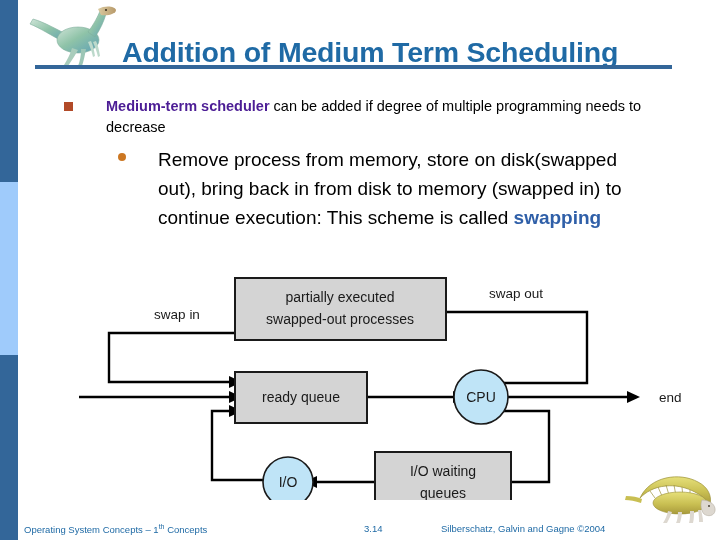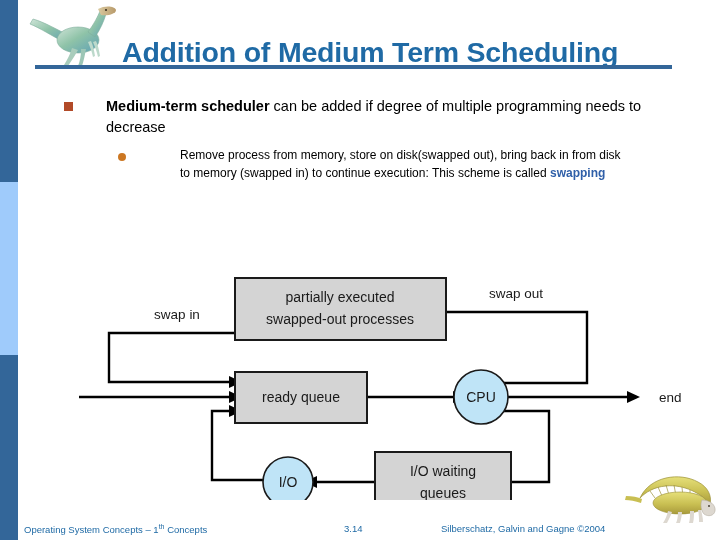--- a/index.html
+++ b/index.html
@@ -70,42 +70,42 @@
     height: 9px;
     background: #b24a28;
   }
   #bullet-l1-text {
     margin-left: 42px;
     font-size: 14.5px;
     color: #000000;
     line-height: 1.42;
   }
   .kw {
-    color: #000000;
+    color: #4c1d95;
     font-weight: bold;
   }
 
   #bullet-l2 {
     position: absolute;
     left: 118px;
     top: 146px;
     width: 510px;
   }
   .dot-bullet {
     position: absolute;
     left: 0;
     top: 7px;
     width: 8px;
     height: 8px;
     border-radius: 50%;
     background: #cc7722;
   }
   #bullet-l2-text {
-    margin-left: 62px;
-    font-size: 12px;
+    margin-left: 40px;
+    font-size: 19px;
     color: #000000;
     line-height: 1.52;
   }
   .kw2 {
     color: #2f5fa8;
     font-weight: bold;
   }
 
   
   #diagram {
@@ -157,21 +157,21 @@
 
   
   .footer-txt {
     position: absolute;
     top: 523px;
     font-size: 9.5px;
     color: #1f6aa5;
     white-space: nowrap;
   }
   #footer-left   { left: 24px; }
-  #footer-center { left: 344px; }
+  #footer-center { left: 364px; }
   #footer-right  { left: 441px; }
   .sup { font-size: 7px; vertical-align: super; }
 </style>
 </head>
 <body>
 
 <div class="edge-bar" id="edge-top"></div>
 <div class="edge-bar" id="edge-mid"></div>
 <div class="edge-bar" id="edge-bottom"></div>
 

